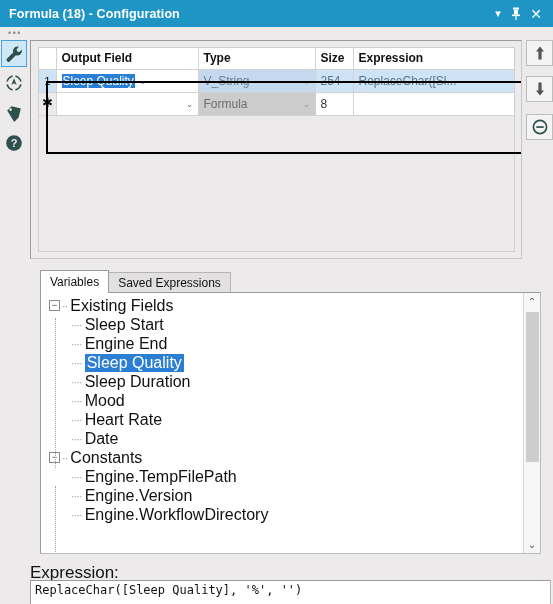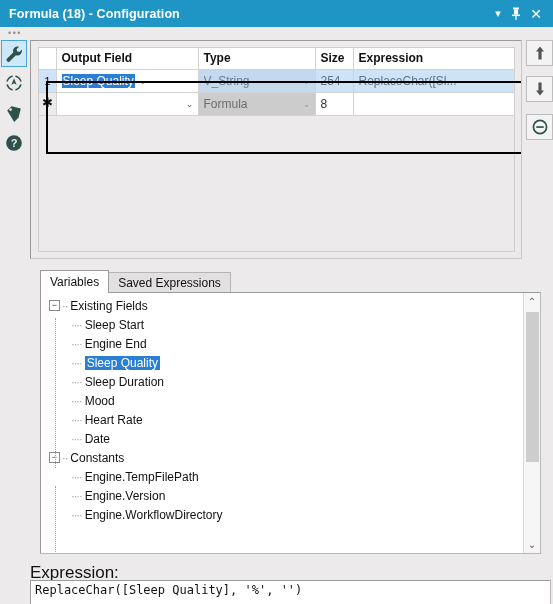--- a/index.html
+++ b/index.html
@@ -171,21 +171,21 @@
     position: absolute; left: 0; top: 3px; right: 17px; bottom: 0;
     padding-left: 8px; overflow: hidden;
   }
   .tnode { height: 19px; display: flex; align-items: center; white-space: nowrap; }
   .tnode .toggle {
     width: 11px; height: 11px; border: 1px solid #8a8a8a; background: #fff;
     color: #333; font-size: 9px; line-height: 9px; text-align: center;
     margin-right: 2px; flex: 0 0 auto; cursor: default;
   }
   .tnode .dashes { color: #9a9a9a; font-size: 11px; margin-right: 3px; letter-spacing: -1px; }
-  .tnode .lbl { font-size: 12px; color: #111; }
+  .tnode .lbl { font-size: 16px; color: #111; }
   .tnode.child { padding-left: 22px; }
   .tnode.child .dashes { color: #a5a5a5; }
   .tnode .lbl.sel { background: #2a7fd4; color: #ffffff; padding: 0 2px; }
   .tree-vline {
     position: absolute; left: 14px; top: 22px; width: 1px; height: 150px;
     border-left: 1px dotted #a0a0a0;
   }
   .tree-vline2 {
     position: absolute; left: 14px; top: 190px; width: 1px; height: 70px;
     border-left: 1px dotted #a0a0a0;

